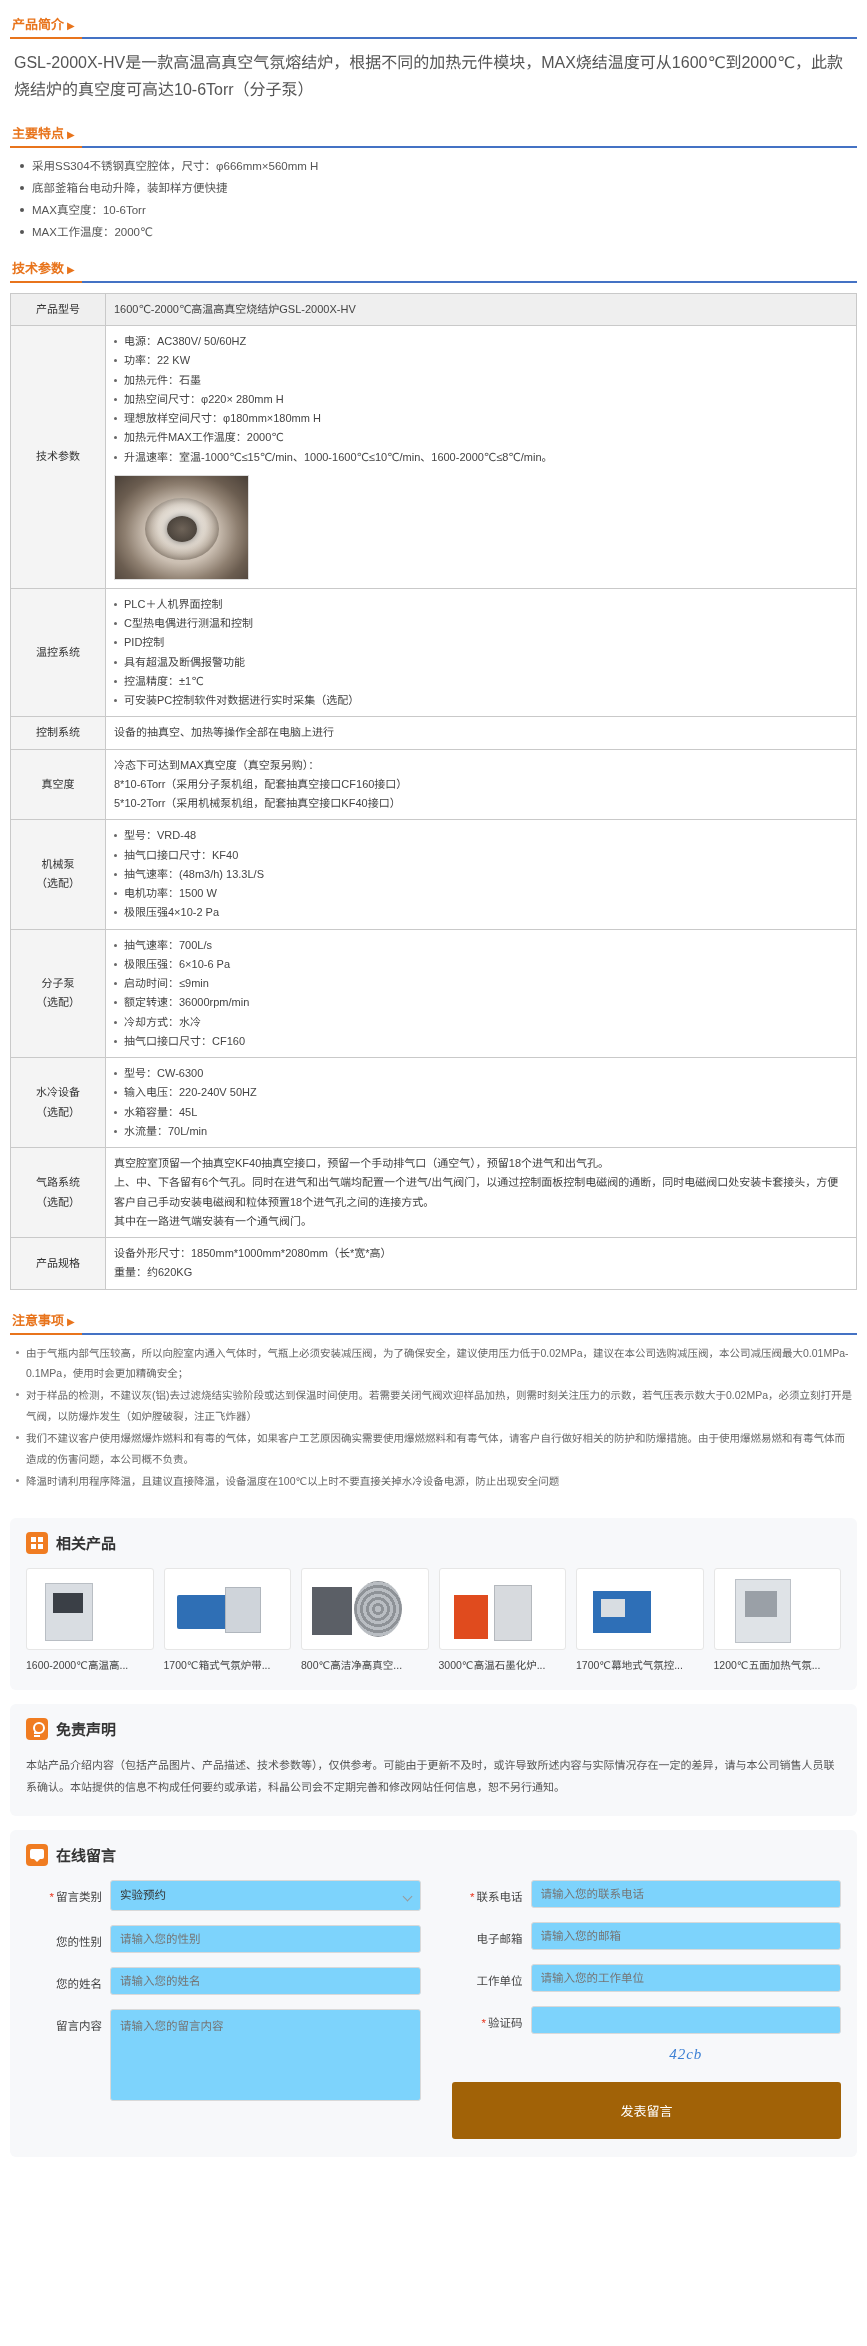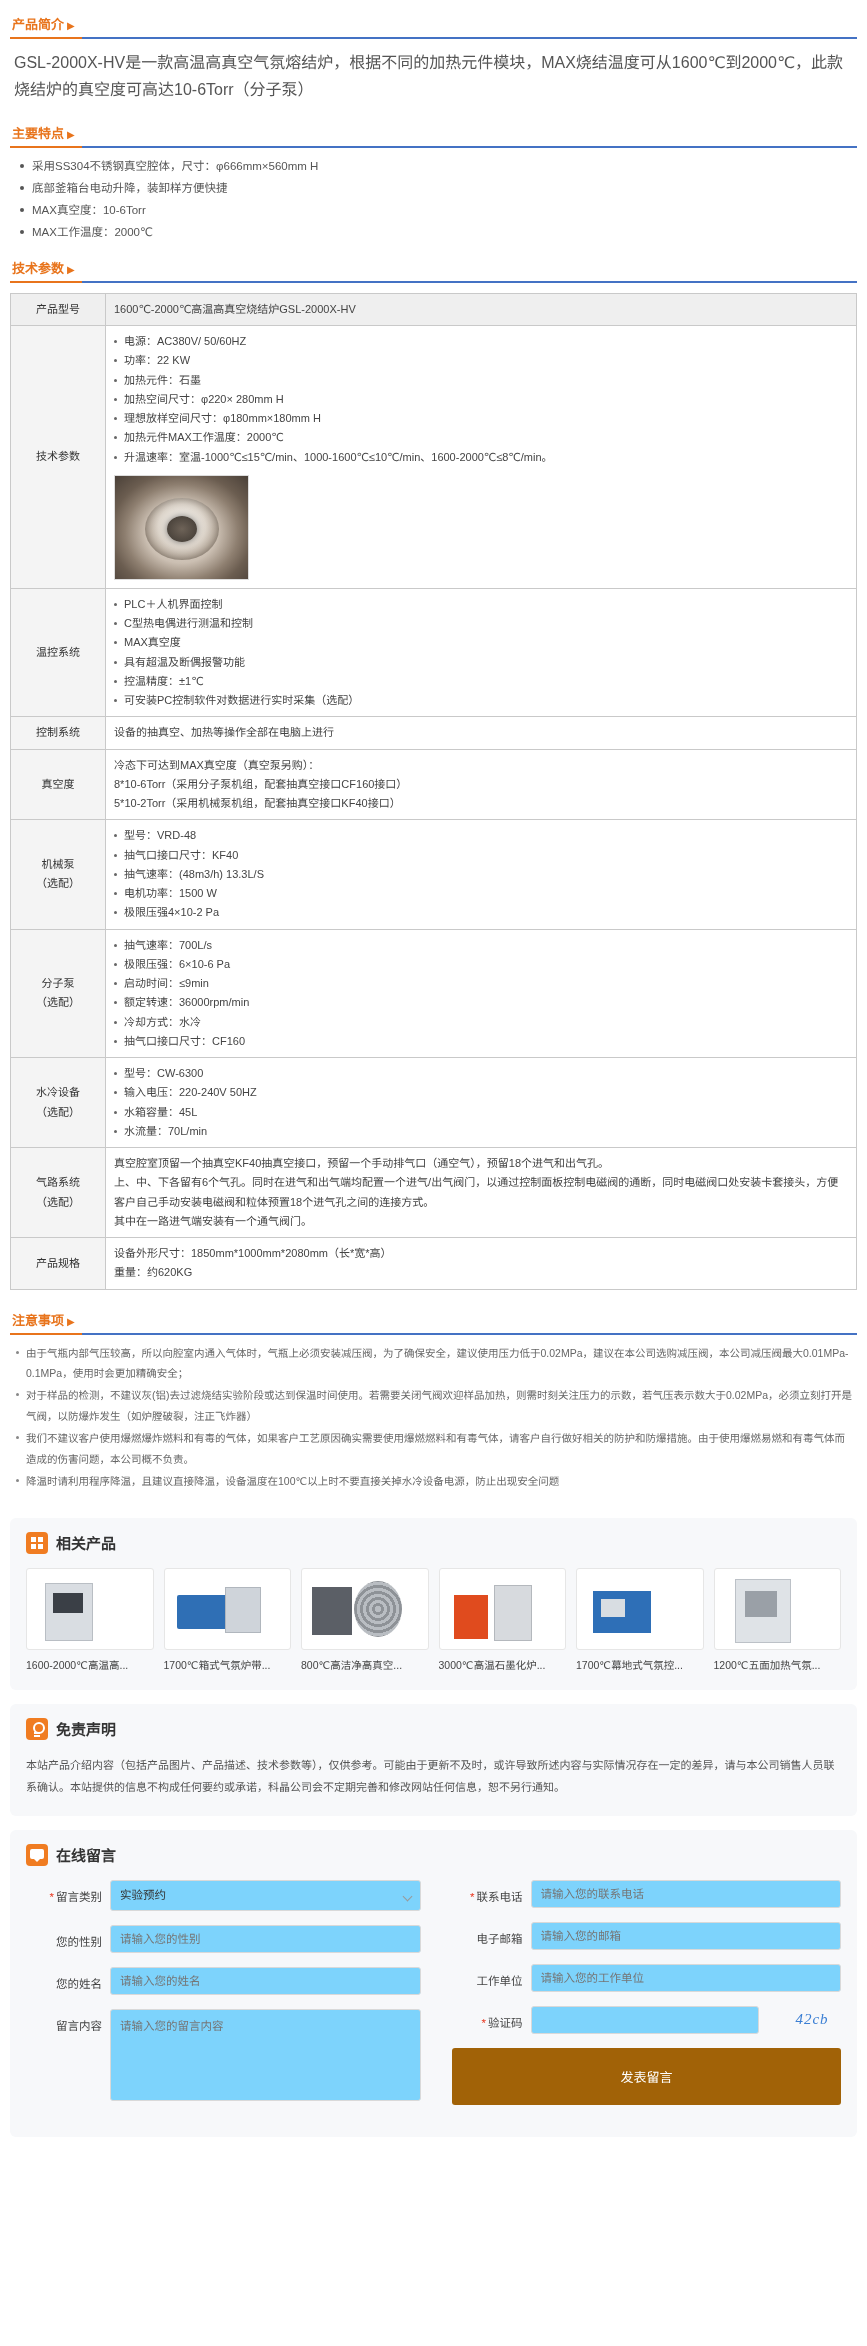--- a/index.html
+++ b/index.html
@@ -293,21 +293,21 @@
   .sel-wrap::after {
     content: "";
     position: absolute;
     right: 10px; top: 13px;
     width: 6px; height: 6px;
     border-right: 1px solid #999;
     border-bottom: 1px solid #999;
     transform: rotate(45deg);
     pointer-events: none;
   }
-  .captcha-row { display: flex; align-items: center; gap: 24px; }
+  .captcha-row { display: flex; align-items: center; gap: 8px; flex-direction: column; }
   .captcha-row input { flex: 1 1 auto; }
   .captcha-img {
     flex: 0 0 auto;
     width: 58px; height: 26px;
     display: flex; align-items: center; justify-content: center;
     font-size: 15px; font-style: italic;
     color: #3b7fd4;
     letter-spacing: 1px;
     font-family: "Liberation Serif", serif;
   }
@@ -371,21 +371,21 @@
             <div class="li-dot">升温速率：室温-1000℃≤15℃/min、1000-1600℃≤10℃/min、1600-2000℃≤8℃/min。</div>
             <div class="furnace-photo"></div>
           </td>
         </tr>
 
         <tr>
           <td class="label">温控系统</td>
           <td>
             <div class="li-dot">PLC＋人机界面控制</div>
             <div class="li-dot">C型热电偶进行测温和控制</div>
-            <div class="li-dot">MAX真空度</div>
+            <div class="li-dot">PID控制</div>
             <div class="li-dot">具有超温及断偶报警功能</div>
             <div class="li-dot">控温精度：±1℃</div>
             <div class="li-dot">可安装PC控制软件对数据进行实时采集（选配）</div>
           </td>
         </tr>
 
         <tr>
           <td class="label">控制系统</td>
           <td>
             <div class="plain-line">设备的抽真空、加热等操作全部在电脑上进行</div>

